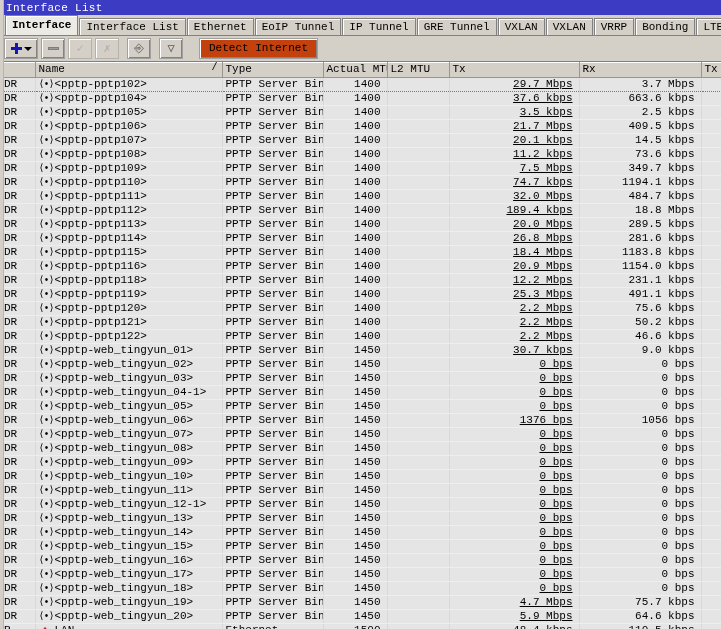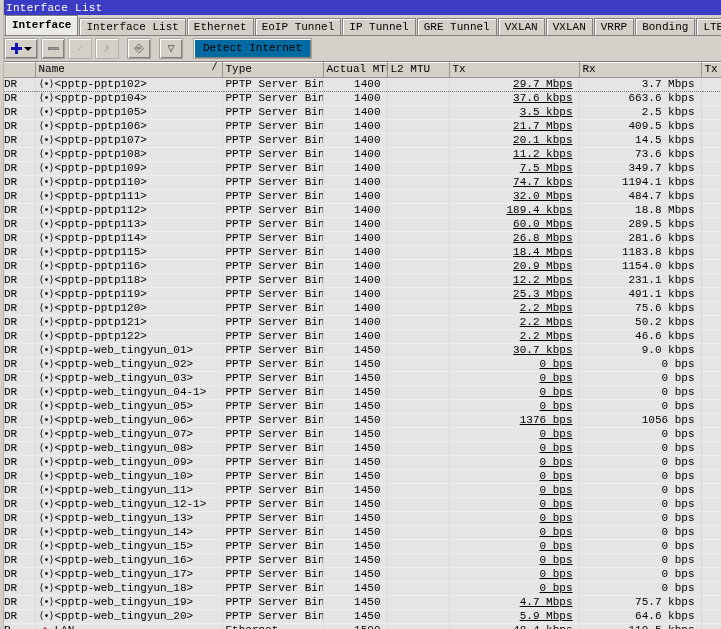--- a/index.html
+++ b/index.html
@@ -73,22 +73,22 @@
     box-sizing:border-box;
     cursor:default;
     position:relative;
   }
   .tbtn.wide{width:34px;}
   .tbtn.flat{border:1px solid #b6b2aa;box-shadow:inset 1px 1px 0 #fff;}
   .tbtn.sep{margin-right:8px;}
   .detectbtn{
     height:21px;line-height:19px;
     padding:0 9px;
-    margin-left:7px;
-    background:#0369a1;
+    margin-left:13px;
+    background:#c2410c;
     border:1px solid #a0a0a0;
     box-shadow:inset 1px 1px 0 #fff,inset -1px -1px 0 #87837c;
     font-size:11px;
     box-sizing:border-box;
     cursor:default;
     white-space:nowrap;
   }
 
   
   .plus{position:relative;width:11px;height:11px;}
@@ -392,21 +392,21 @@
             <td class="c-flag">DR</td>
             <td class="c-name">
               <span class="namecell">
                 <span class="ico-dyn">⟨•⟩</span>
                 <span>&lt;pptp-pptp113&gt;</span>
               </span>
             </td>
             <td class="c-type">PPTP Server Binding</td>
             <td class="c-mtu">1400</td>
             <td class="c-l2mtu"></td>
-            <td class="c-tx">60.0 Mbps</td>
+            <td class="c-tx">20.0 Mbps</td>
             <td class="c-rx">289.5 kbps</td>
             <td class="c-tx2"></td>
           </tr>
           <tr>
             <td class="c-flag">DR</td>
             <td class="c-name">
               <span class="namecell">
                 <span class="ico-dyn">⟨•⟩</span>
                 <span>&lt;pptp-pptp114&gt;</span>
               </span>

